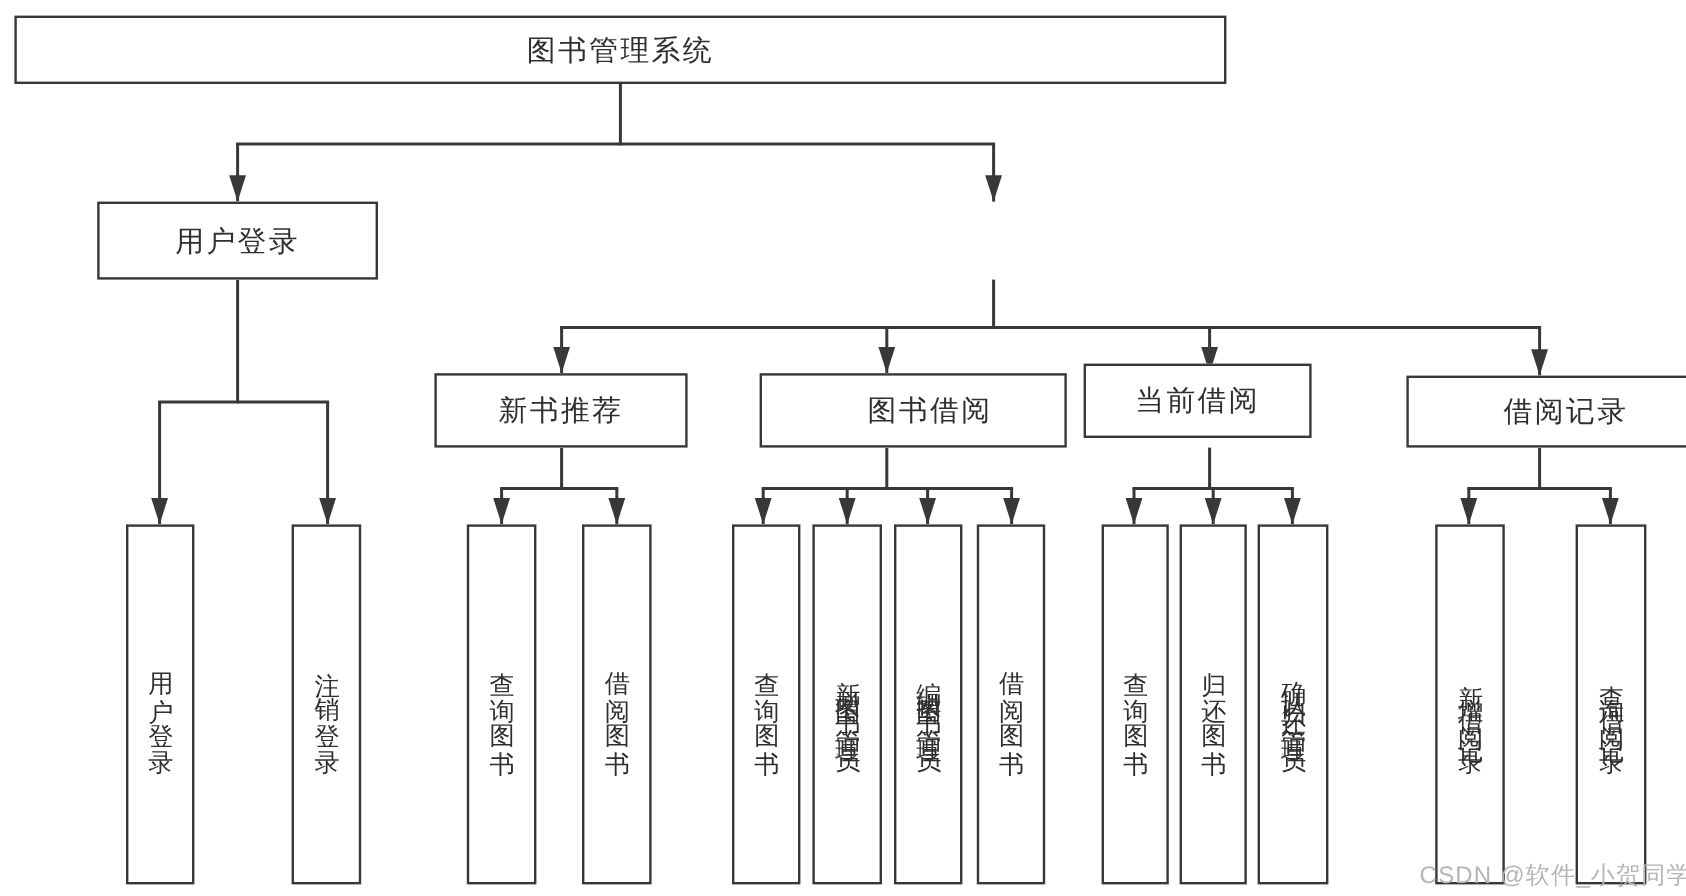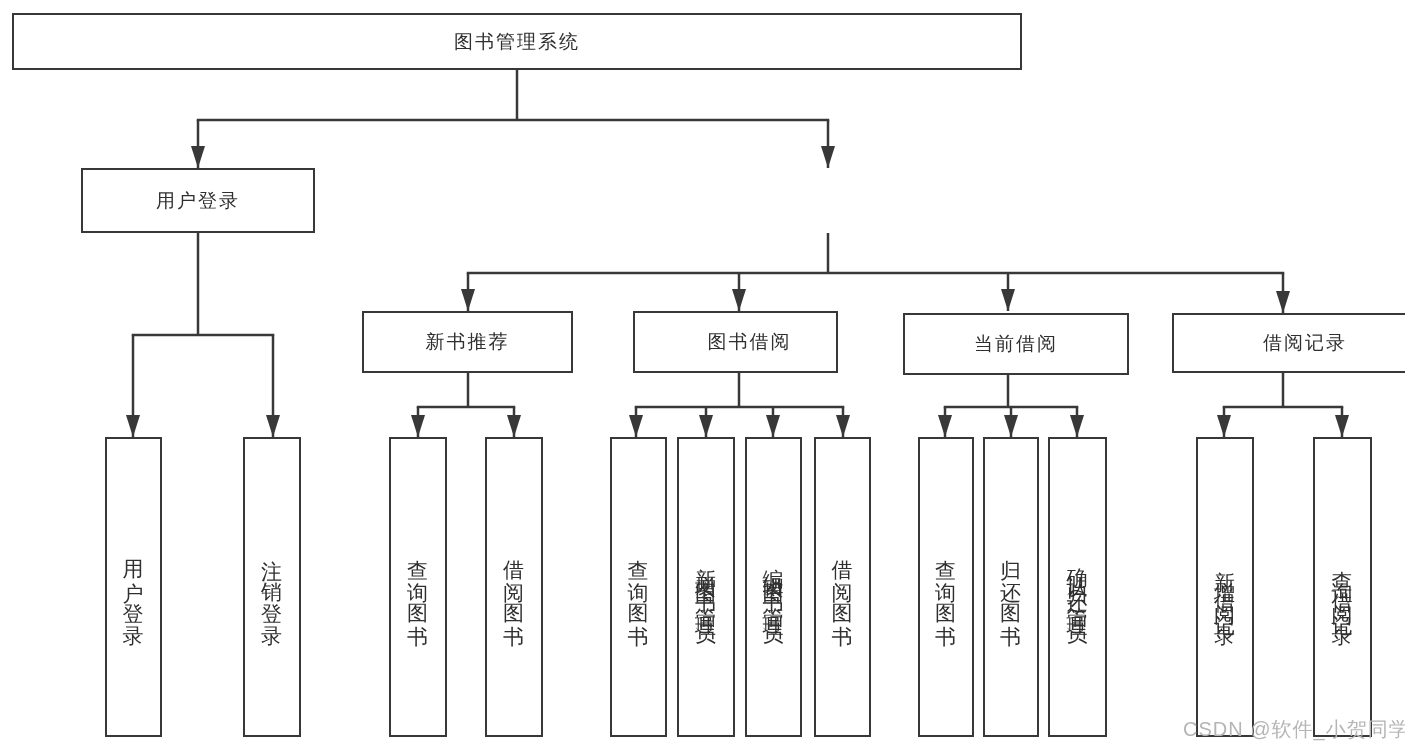--- a/index.html
+++ b/index.html
@@ -13,21 +13,21 @@
   #wires{position:absolute;left:0;top:0;z-index:1;}
   .node{
     position:absolute;
     box-sizing:border-box;
     background:#ffffff;
     border:2.5px solid #383838;
     color:#2f2f2f;
     display:flex;align-items:center;justify-content:center;
     z-index:2;
   }
-  .node.h{font-size:19px;letter-spacing:2px;white-space:nowrap;}
+  .node.h{font-size:24px;letter-spacing:2px;white-space:nowrap;}
   .node.v{z-index:2;}
   .node.v .vtxt{
     writing-mode:vertical-rl;
     text-orientation:mixed;
     font-size:21px;
     line-height:1;
     color:#2f2f2f;
   }
   .ls4{letter-spacing:22px;}
   .ls6{letter-spacing:11px;}
@@ -91,22 +91,22 @@
       <line x1="1224" y1="407" x2="1224" y2="437" marker-end="url(#arr)"></line>
       <line x1="1342" y1="407" x2="1342" y2="437" marker-end="url(#arr)"></line>
     </g>
   </svg>
 
   <div class="node h" style="left:12px;top:13px;width:1010px;height:57px;">图书管理系统</div>
 
   <div class="node h" style="left:81px;top:168px;width:234px;height:65px;">用户登录</div>
 
   <div class="node h" style="left:362px;top:311px;width:211px;height:62px;">新书推荐</div>
-  <div class="node h" style="left:633px;top:311px;width:205px;height:62px;padding-left:28px;">图书借阅</div>
-  <div class="node h" style="left:903px;top:313px;width:226px;height:62px;">当前借阅</div>
+  <div class="node h" style="left:633px;top:311px;width:256px;height:62px;padding-left:28px;">图书借阅</div>
+  <div class="node h" style="left:903px;top:303px;width:190px;height:62px;">当前借阅</div>
   <div class="node h" style="left:1172px;top:313px;width:266px;height:60px;">借阅记录</div>
 
   <div class="node v" style="left:105px;top:437px;width:57px;height:300px;">
     <span class="vtxt ls4">用户登录</span>
   </div>
   <div class="node v" style="left:243px;top:437px;width:58px;height:300px;">
     <span class="vtxt ls4">注销登录</span>
   </div>
 
   <div class="node v" style="left:389px;top:437px;width:58px;height:300px;">

